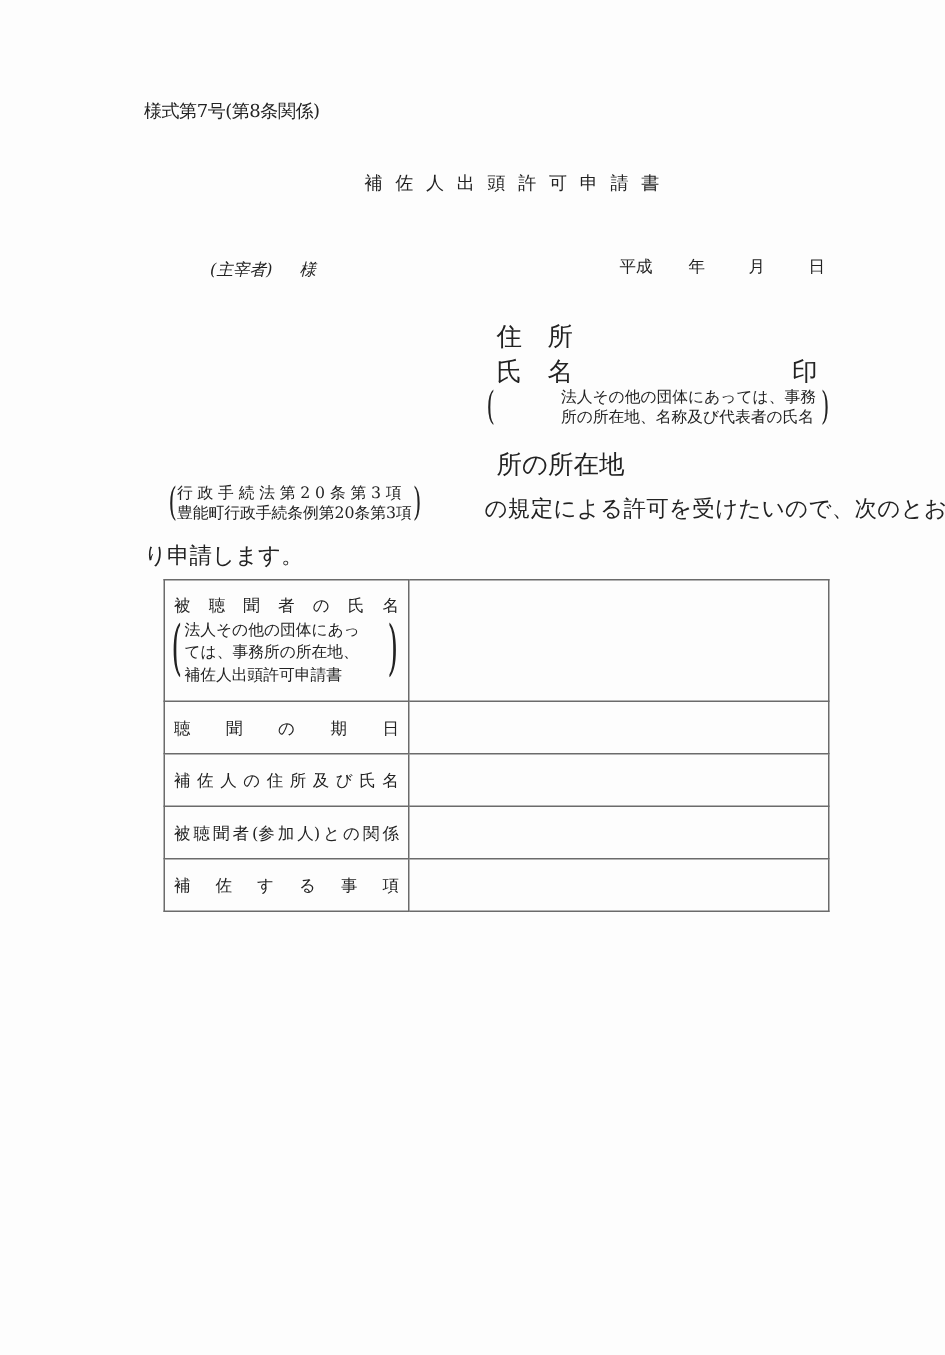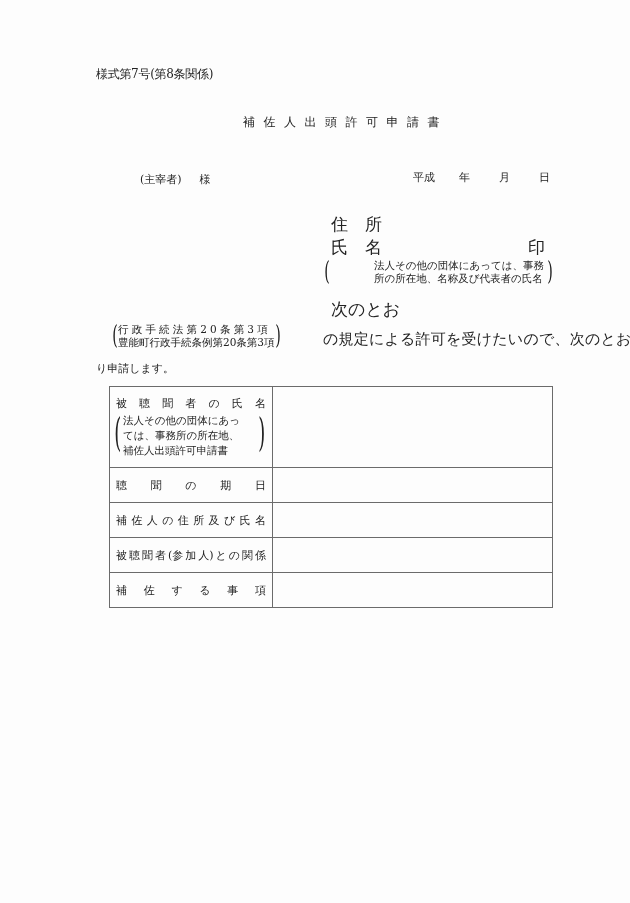--- a/index.html
+++ b/index.html
@@ -19,41 +19,41 @@
 
     .form-number { left: 96px; top: 66px; font-size: 12px; letter-spacing: -0.3px; }
     .doc-title { left: 243px; top: 88px; font-size: 12px; letter-spacing: 8.5px; margin-top: 26px; }
 
     .date-row { left: 413px; top: 129px; font-size: 11px; margin-top: 41px; }
     .date-row span { display: inline-block; }
     .date-era { width: 46px; }
     .date-year { width: 40px; }
     .date-month { width: 40px; }
 
-    .addressee { left: 140px; top: 172px; font-size: 11px; }
+    .addressee { left: 140px; top: 172px; font-size: 11px; font-style: italic; }
     .addressee .sama { margin-left: 18px; }
 
     .app-block { left: 331px; font-size: 17px; }
     .addr { top: 213px; }
     .name-row { top: 236px; width: 214px; }
     .name-row .seal { position: absolute; right: 0; top: 0; }
     .note-block { top: 259px; font-size: 10.5px; line-height: 13px; }
     .note-block .paren { position: absolute; top: -2px; font-size: 26px; line-height: 28px; transform: scaleX(0.55); }
     .note-block .pl { left: -9px; }
     .note-block .pr { right: -9px; }
     .note-block .inner { padding: 0 2px; margin-left: 41px; }
     .phone { top: 298px; }
 
     .law-block { left: 118px; top: 323px; font-size: 10.5px; line-height: 13px; }
     .law-block .paren { position: absolute; top: -2px; font-size: 26px; line-height: 28px; transform: scaleX(0.55); }
     .law-block .pl { left: -8px; }
     .law-block .pr { right: -9px; }
     .law-line1 { letter-spacing: 3.2px; }
     .body-text1 { left: 323px; top: 330px; font-size: 15px; letter-spacing: 0.2px; }
-    .body-text2 { left: 96px; top: 361px; font-size: 11px; }
+    .body-text2 { left: 96px; top: 361px; font-size: 15px; }
 
     table.app-table {
       position: absolute;
       left: 109px;
       top: 386px;
       width: 444px;
       border-collapse: collapse;
       font-size: 11px;
     }
     table.app-table td {
@@ -92,21 +92,21 @@
   <span class="seal">印</span>
 </div>
 <div class="abs app-block note-block">
   <span class="paren pl">(</span>
   <div class="inner">
     <div>法人その他の団体にあっては、事務</div>
     <div>所の所在地、名称及び代表者の氏名</div>
   </div>
   <span class="paren pr">)</span>
 </div>
-<div class="abs app-block phone">次のとお</div>
+<div class="abs app-block phone">所の所在地</div>
 
 <div class="abs law-block">
   <span class="paren pl">(</span>
   <div class="law-line1">行政手続法第20条第3項</div>
   <div>豊能町行政手続条例第20条第3項</div>
   <span class="paren pr">)</span>
 </div>
 <div class="abs body-text1">の規定による許可を受けたいので、次のとお</div>
 <div class="abs body-text2">り申請します。</div>
 

